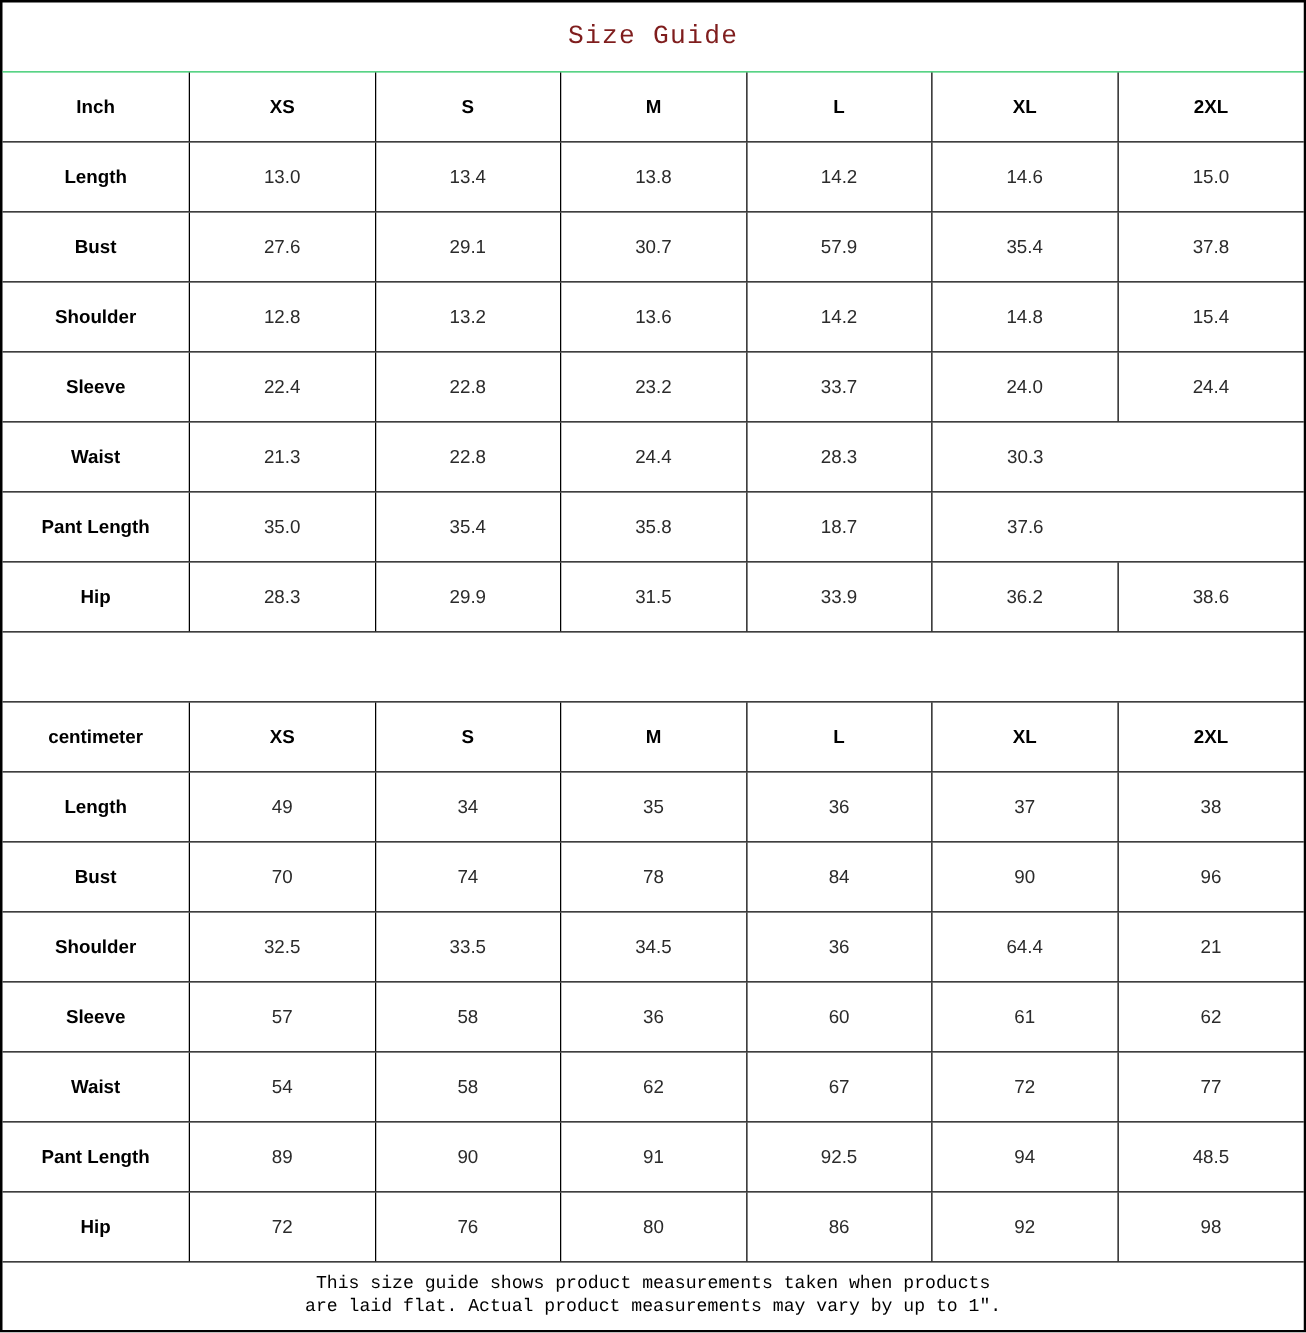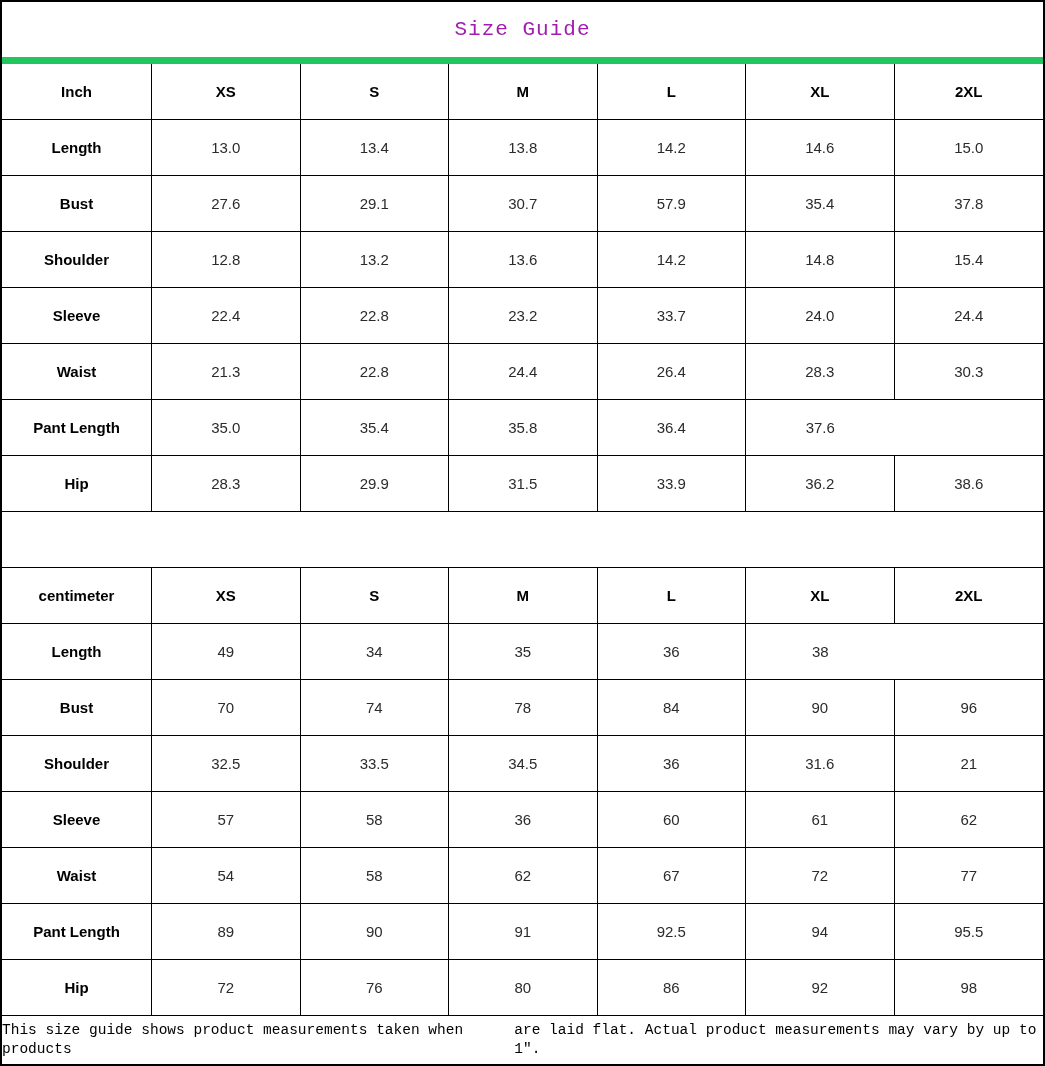--- a/index.html
+++ b/index.html
@@ -13,27 +13,27 @@
     height: 1066px;
     box-sizing: border-box;
     border: 2px solid #000000;
     display: flex;
     flex-direction: column;
     background: #ffffff;
   }
   .title-row {
     height: 55px;
     flex: 0 0 55px;
-    border-bottom: 7px solid #22c55e;
+    border-bottom: 1px solid #22c55e;
     display: flex;
     align-items: center;
     justify-content: center;
     font-family: "Liberation Mono", "DejaVu Sans Mono", monospace;
     font-size: 21px;
-    color: #a21caf;
+    color: #7f1d1d;
     letter-spacing: 1px;
   }
   .grid-row {
     height: 56px;
     flex: 0 0 56px;
     box-sizing: border-box;
     border-bottom: 1px solid #000000;
     display: grid;
     grid-template-columns: 150px repeat(6, 1fr);
   }
@@ -54,20 +54,21 @@
   }
   .cell:last-child { border-right: none; text-align: center; }
   .cell.head, .cell.label {
     font-weight: bold;
     color: #000000;
     font-size: 15px;
   }
   .footer-row {
     flex: 1 1 auto;
     display: flex;
+    flex-direction: column;
     align-items: center;
     justify-content: center;
     font-family: "Liberation Mono", "DejaVu Sans Mono", monospace;
     font-size: 14.5px;
     line-height: 19px;
     color: #000000;
   }
 </style>
 </head>
 <body>
@@ -120,30 +121,29 @@
     <div class="cell">23.2</div>
     <div class="cell">33.7</div>
     <div class="cell">24.0</div>
     <div class="cell">24.4</div>
   </div>
   <div class="grid-row">
     <div class="cell label">Waist</div>
     <div class="cell">21.3</div>
     <div class="cell">22.8</div>
     <div class="cell">24.4</div>
-    <div class="cell">26.4</div>
     <div class="cell">28.3</div>
     <div class="cell">30.3</div>
   </div>
   <div class="grid-row">
     <div class="cell label">Pant Length</div>
     <div class="cell">35.0</div>
     <div class="cell">35.4</div>
     <div class="cell">35.8</div>
-    <div class="cell">36.4</div>
+    <div class="cell">18.7</div>
     <div class="cell">37.6</div>
   </div>
   <div class="grid-row">
     <div class="cell label">Hip</div>
     <div class="cell">28.3</div>
     <div class="cell">29.9</div>
     <div class="cell">31.5</div>
     <div class="cell">33.9</div>
     <div class="cell">36.2</div>
     <div class="cell">38.6</div>
@@ -160,38 +160,39 @@
     <div class="cell head">XL</div>
     <div class="cell head">2XL</div>
   </div>
 
   <div class="grid-row">
     <div class="cell label">Length</div>
     <div class="cell">49</div>
     <div class="cell">34</div>
     <div class="cell">35</div>
     <div class="cell">36</div>
+    <div class="cell">37</div>
     <div class="cell">38</div>
   </div>
   <div class="grid-row">
     <div class="cell label">Bust</div>
     <div class="cell">70</div>
     <div class="cell">74</div>
     <div class="cell">78</div>
     <div class="cell">84</div>
     <div class="cell">90</div>
     <div class="cell">96</div>
   </div>
   <div class="grid-row">
     <div class="cell label">Shoulder</div>
     <div class="cell">32.5</div>
     <div class="cell">33.5</div>
     <div class="cell">34.5</div>
     <div class="cell">36</div>
-    <div class="cell">31.6</div>
+    <div class="cell">64.4</div>
     <div class="cell">21</div>
   </div>
   <div class="grid-row">
     <div class="cell label">Sleeve</div>
     <div class="cell">57</div>
     <div class="cell">58</div>
     <div class="cell">36</div>
     <div class="cell">60</div>
     <div class="cell">61</div>
     <div class="cell">62</div>
@@ -205,21 +206,21 @@
     <div class="cell">72</div>
     <div class="cell">77</div>
   </div>
   <div class="grid-row">
     <div class="cell label">Pant Length</div>
     <div class="cell">89</div>
     <div class="cell">90</div>
     <div class="cell">91</div>
     <div class="cell">92.5</div>
     <div class="cell">94</div>
-    <div class="cell">95.5</div>
+    <div class="cell">48.5</div>
   </div>
   <div class="grid-row">
     <div class="cell label">Hip</div>
     <div class="cell">72</div>
     <div class="cell">76</div>
     <div class="cell">80</div>
     <div class="cell">86</div>
     <div class="cell">92</div>
     <div class="cell">98</div>
   </div>

